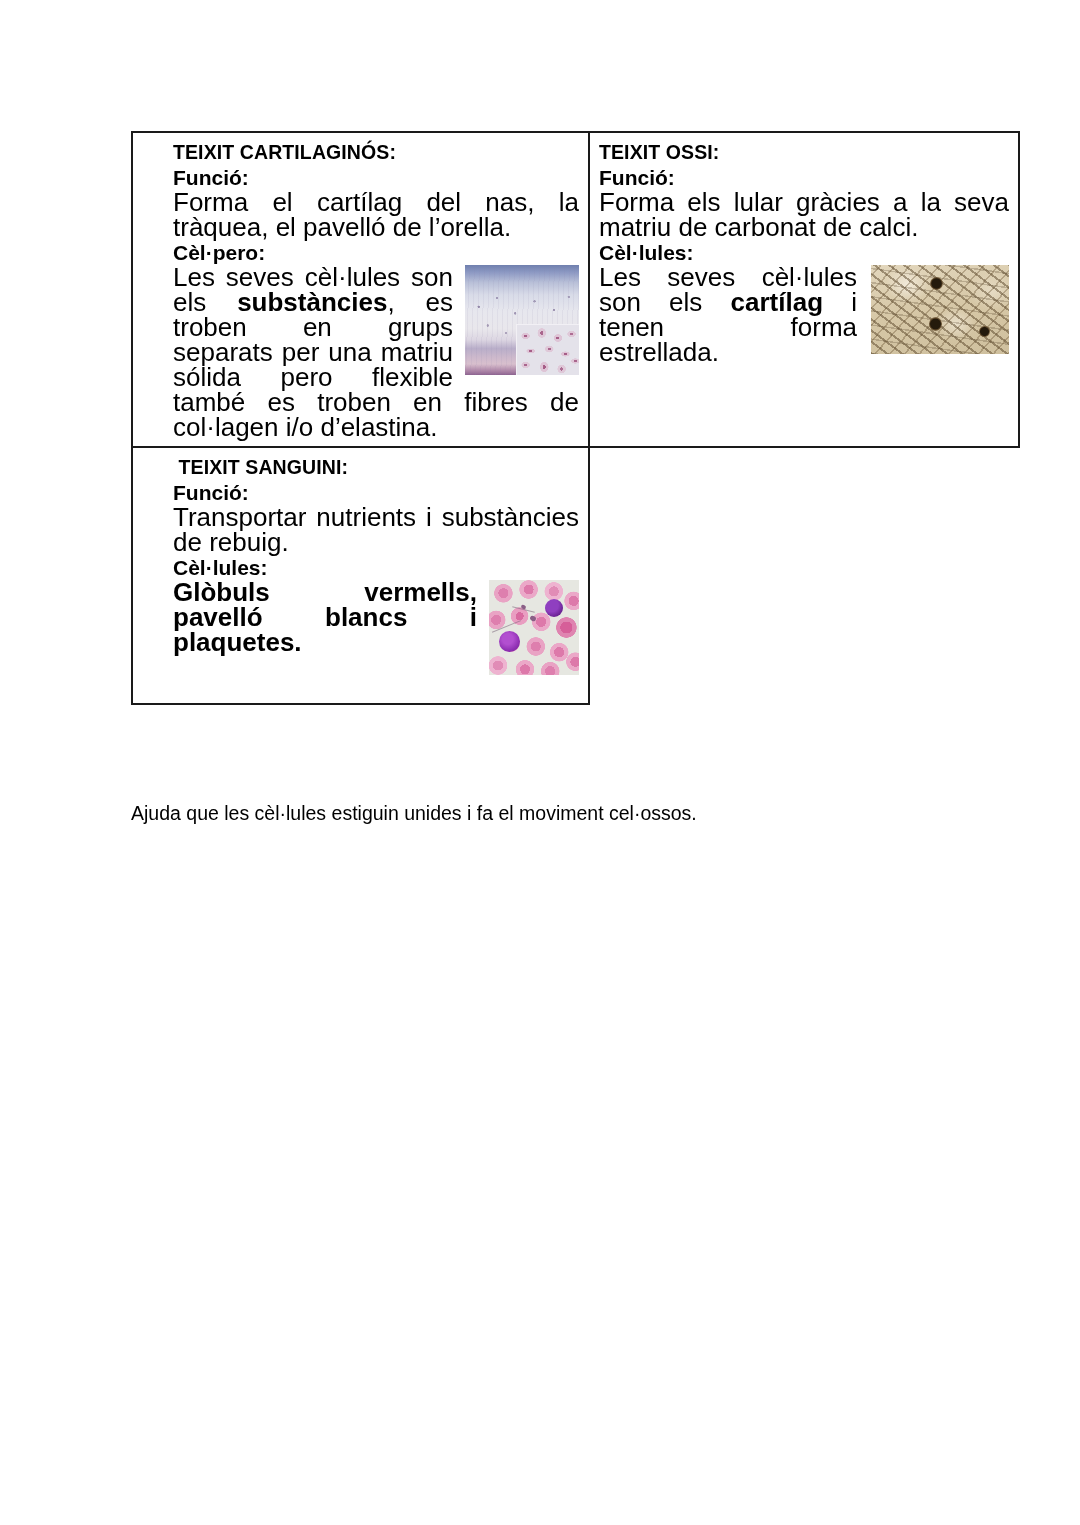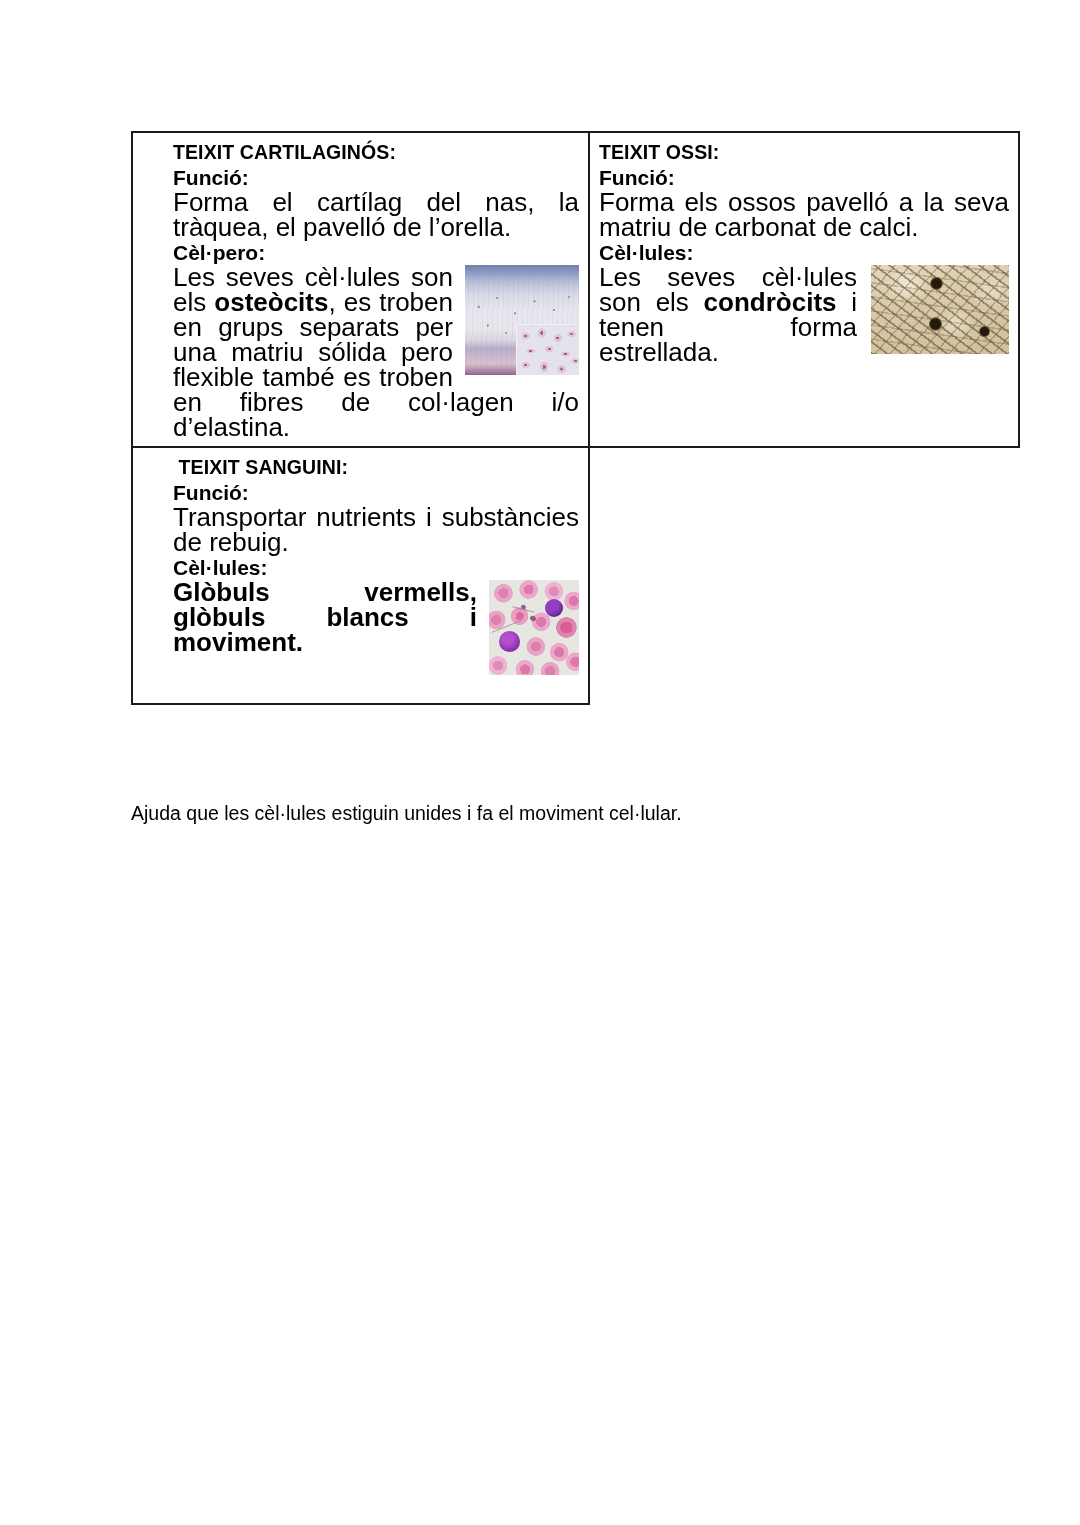--- a/index.html
+++ b/index.html
@@ -256,41 +256,41 @@
           <div class="label">Funció:</div>
           <div class="para">Forma el cartílag del nas, la tràquea, el pavelló de l’orella.</div>
           <div class="label">Cèl·pero:</div>
 
           <div class="fig fig-cartilage">
             <div class="speck-layer"></div>
             <div class="inset"></div>
           </div>
 
           <div class="para wrap-narrow">
-            <span>Les seves cèl·lules son els </span><b>osteòcits</b><span>, es troben en grups separats per una matriu sólida pero flexible també es troben en fibres de col·lagen i/o d’elastina.</span>
+            <span>Les seves cèl·lules son els </span><b>substàncies</b><span>, es troben en grups separats per una matriu sólida pero flexible també es troben en fibres de col·lagen i/o d’elastina.</span>
           </div>
         </div>
       </td>
 
       <td class="col-right">
         <div class="cell-inner">
           <div class="tissue-title">TEIXIT OSSI:</div>
           <div class="label">Funció:</div>
-          <div class="para">Forma els ossos pavelló a la seva matriu de carbonat de calci.</div>
+          <div class="para">Forma els lular gràcies a la seva matriu de carbonat de calci.</div>
           <div class="label">Cèl·lules:</div>
 
           <div class="fig fig-bone">
             <div class="speck-layer"></div>
             <div class="osteocyte o1"></div>
             <div class="osteocyte o2"></div>
             <div class="osteocyte o3"></div>
           </div>
 
           <div class="para wrap-narrow">
-            <span>Les seves cèl·lules son els </span><b>condròcits</b><span> i tenen forma estrellada.</span>
+            <span>Les seves cèl·lules son els </span><b>cartílag</b><span> i tenen forma estrellada.</span>
           </div>
         </div>
       </td>
     </tr>
 
     <tr>
 
       <td class="col-left">
         <div class="cell-inner">
           <div class="tissue-title"> TEIXIT SANGUINI:</div>
@@ -301,26 +301,26 @@
           <div class="fig fig-blood">
             <div class="rbc-layer"></div>
             <div class="streak s1"></div>
             <div class="streak s2"></div>
             <div class="platelet p1"></div>
             <div class="platelet p2"></div>
             <div class="wbc w1"></div>
             <div class="wbc w2"></div>
           </div>
 
-          <div class="para wrap-narrow" style="font-weight:bold;">Glòbuls vermells, glòbuls blancs i moviment.</div>
+          <div class="para wrap-narrow" style="font-weight:bold;">Glòbuls vermells, pavelló blancs i plaquetes.</div>
           <div style="clear:both; height:18px;"></div>
         </div>
       </td>
 
       <td class="blank-cell"></td>
     </tr>
   </tbody>
     </table>
 
 
-  <div class="body-para">Ajuda que les cèl·lules estiguin unides i fa el moviment cel·lular.</div>
+  <div class="body-para">Ajuda que les cèl·lules estiguin unides i fa el moviment cel·ossos.</div>
 
 </div>
 
 </body></html>

